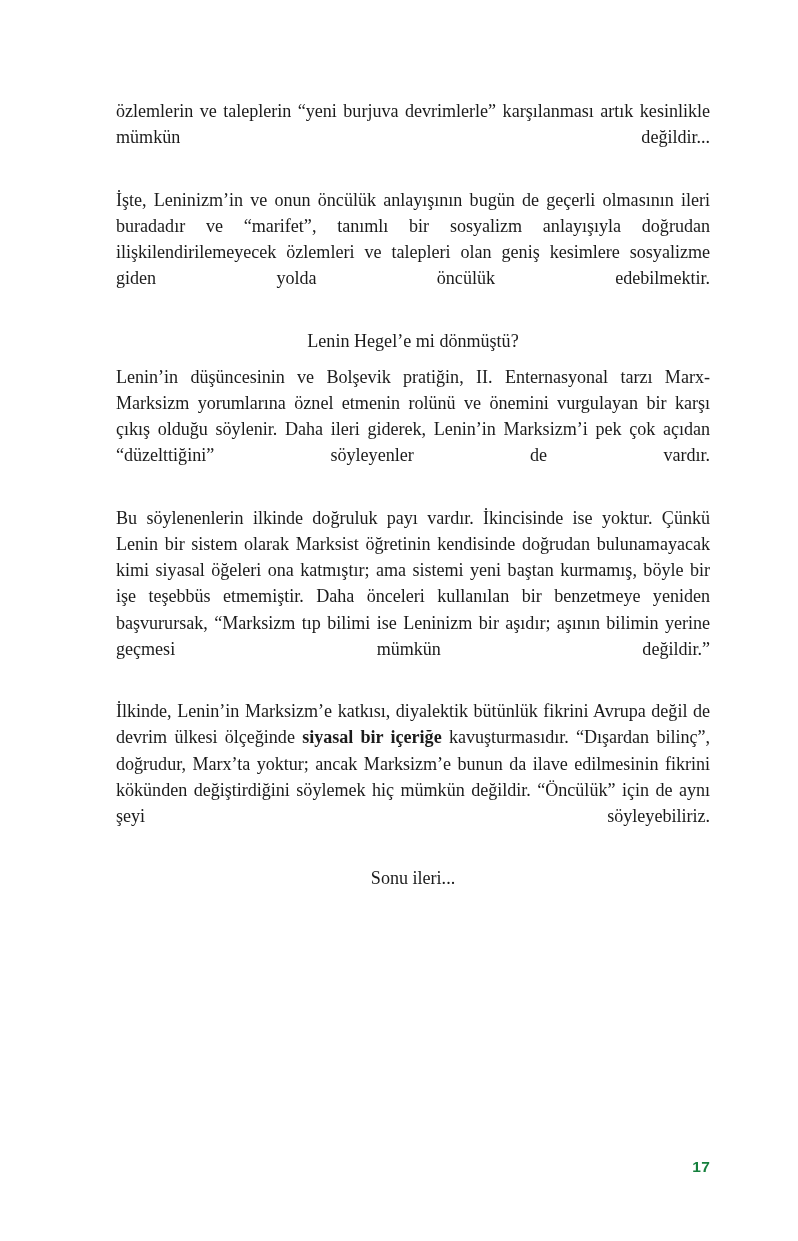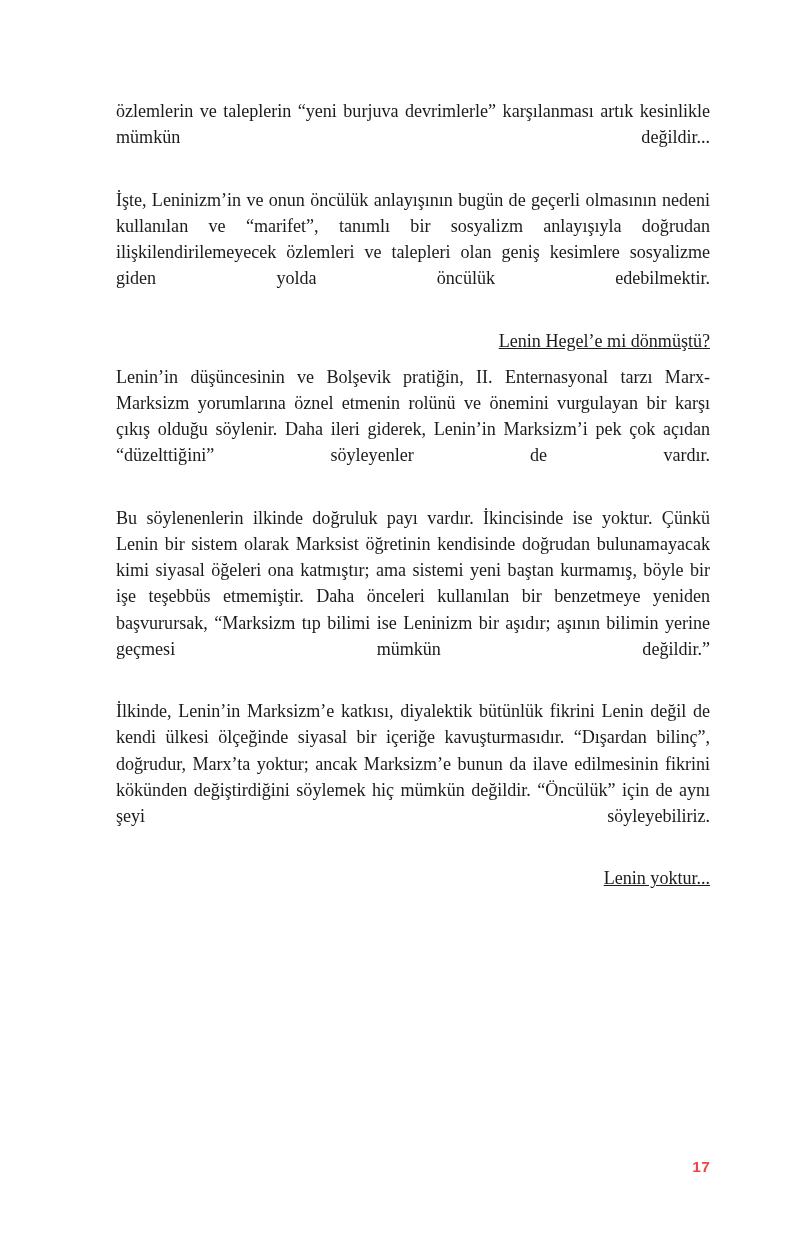--- a/index.html
+++ b/index.html
@@ -49,68 +49,67 @@
   }
 
   
   p.para::after {
     content: "";
     display: inline-block;
     width: 100%;
   }
 
   p.para.short {
-    text-align: right;
-    text-decoration: underline;
+    text-align: center;
   }
   p.para.short::after { display: none; }
 
   b.strong {
-    font-weight: normal;
+    font-weight: bold;
   }
 
   .page-number {
     position: absolute;
     left: 116px;
     top: 1158px;
     width: 594px;
     text-align: right;
     font-family: "Liberation Sans", "DejaVu Sans", sans-serif;
     font-size: 15.5px;
     font-weight: bold;
-    color: #ef4444;
+    color: #15803d;
     letter-spacing: 0.2px;
   }
 </style>
 </head>
 <body>
 
 <div class="page">
 
   <div class="text-block">
 
     <p class="para">özlemlerin ve taleplerin “yeni burjuva devrimlerle” karşılanması artık kesinlikle mümkün değildir...</p>
 
-    <p class="para">İşte, Leninizm’in ve onun öncülük anlayışının bugün de geçerli olmasının nedeni kullanılan ve “marifet”, tanımlı bir sosyalizm anlayışıyla doğrudan ilişkilendirilemeyecek özlemleri ve talepleri olan geniş kesimlere sosyalizme giden yolda öncülük edebilmektir.</p>
+    <p class="para">İşte, Leninizm’in ve onun öncülük anlayışının bugün de geçerli olmasının ileri buradadır ve “marifet”, tanımlı bir sosyalizm anlayışıyla doğrudan ilişkilendirilemeyecek özlemleri ve talepleri olan geniş kesimlere sosyalizme giden yolda öncülük edebilmektir.</p>
 
     <p class="para short">Lenin Hegel’e mi dönmüştü?</p>
 
 
     <p class="para">Lenin’in düşüncesinin ve Bolşevik pratiğin, II. Enternasyonal tarzı Marx-Marksizm yorumlarına öznel etmenin rolünü ve önemini vurgulayan bir karşı çıkış olduğu söylenir. Daha ileri giderek, Lenin’in Marksizm’i pek çok açıdan “düzelttiğini” söyleyenler de vardır.</p>
 
     <p class="para">Bu söylenenlerin ilkinde doğruluk payı vardır. İkincisinde ise yoktur. Çünkü Lenin bir sistem olarak Marksist öğretinin kendisinde doğrudan bulunamayacak kimi siyasal öğeleri ona katmıştır; ama sistemi yeni baştan kurmamış, böyle bir işe teşebbüs etmemiştir. Daha önceleri kullanılan bir benzetmeye yeniden başvurursak, “Marksizm tıp bilimi ise Leninizm bir aşıdır; aşının bilimin yerine geçmesi mümkün değildir.”</p>
 
 
     <p class="para">
-      <span>İlkinde, Lenin’in Marksizm’e katkısı, diyalektik bütünlük fikrini Lenin değil de kendi ülkesi ölçeğinde </span><b class="strong">siyasal bir içeriğe</b><span> kavuşturmasıdır. “Dışardan bilinç”, doğrudur, Marx’ta yoktur; ancak Marksizm’e bunun da ilave edilmesinin fikrini kökünden değiştirdiğini söylemek hiç mümkün değildir. “Öncülük” için de aynı şeyi söyleyebiliriz.</span>
+      <span>İlkinde, Lenin’in Marksizm’e katkısı, diyalektik bütünlük fikrini Avrupa değil de devrim ülkesi ölçeğinde </span><b class="strong">siyasal bir içeriğe</b><span> kavuşturmasıdır. “Dışardan bilinç”, doğrudur, Marx’ta yoktur; ancak Marksizm’e bunun da ilave edilmesinin fikrini kökünden değiştirdiğini söylemek hiç mümkün değildir. “Öncülük” için de aynı şeyi söyleyebiliriz.</span>
     </p>
 
 
 
 
 
-    <p class="para short">Lenin yoktur...</p>
+    <p class="para short">Sonu ileri...</p>
 
   </div>
 
   <div class="page-number">17</div>
 
 </div>
 
 </body></html>

